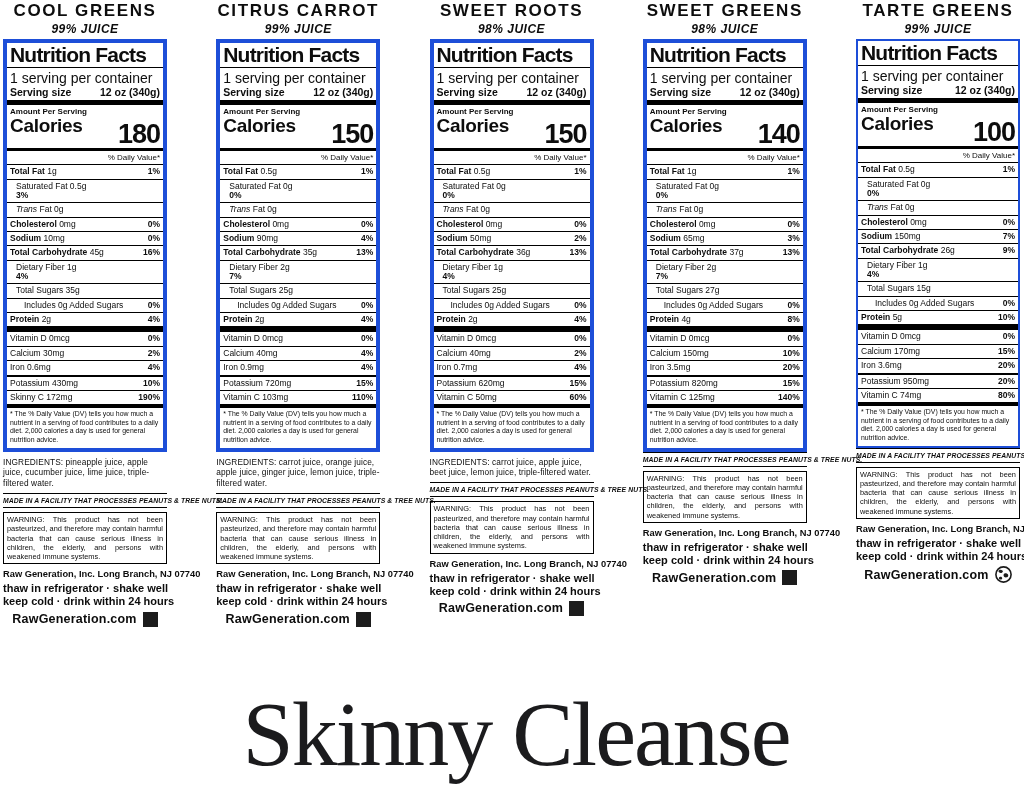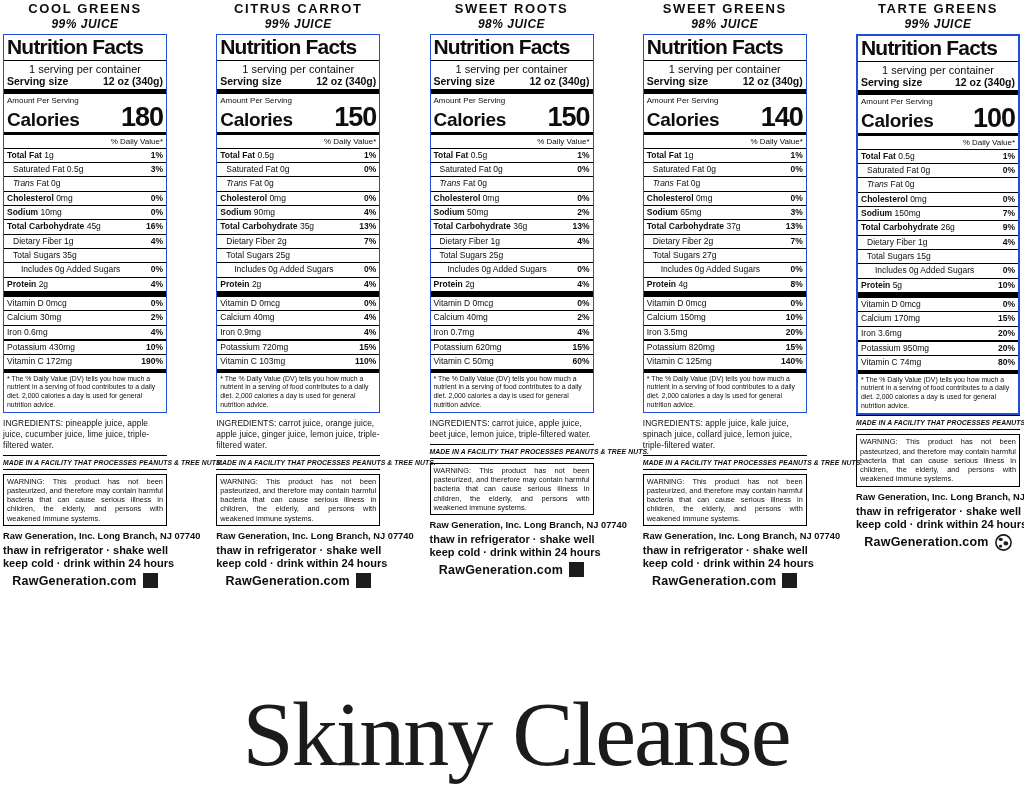--- a/index.html
+++ b/index.html
@@ -8,40 +8,40 @@
     position:relative; width:1024px; height:799px; background:#ffffff;
     overflow:hidden; font-family:"Liberation Sans", sans-serif; color:#0d0d0d;
   }
   .labels-row {
     display:flex; justify-content:space-between;
     padding:2px 4px 0 3px;
   }
   .label-col { width:164px; flex:0 0 164px; }
 
   
-  .col-title { text-align:center; font-weight:bold; font-size:13px; letter-spacing:1.6px; line-height:1.1; white-space:nowrap; }
+  .col-title { text-align:center; font-weight:bold; font-size:17px; letter-spacing:1.6px; line-height:1.1; white-space:nowrap; }
   .col-sub { text-align:center; font-weight:bold; font-style:italic; font-size:12px; letter-spacing:0.5px; margin:1px 0 3px; }
 
   
-  .nf-box { border:1px solid #1d4ed8; background:#fff; }
+  .nf-box { border:4px solid #1d4ed8; background:#fff; }
   .label-col:nth-child(5) .nf-box { border-width:2px; }
   .nf-title { font-weight:900; font-size:21px; letter-spacing:-0.8px; line-height:1.08; padding:1px 3px 1px;
               border-bottom:1px solid #000; transform-origin:left center; }
-  .serv-1 { font-size:11px; padding:2px 3px 0;text-align:center; }
+  .serv-1 { font-size:14px; padding:2px 3px 0; }
   .serv-2 { display:flex; justify-content:space-between; font-weight:bold; font-size:10.5px; padding:0 3px 2px; }
   .bar5 { height:5px; background:#000; }
   .bar3 { height:3px; background:#000; }
-  .aps { font-weight:normal; font-size:8px; padding:2px 3px 0; }
+  .aps { font-weight:bold; font-size:8px; padding:2px 3px 0; }
   .cal-row { display:flex; justify-content:space-between; align-items:flex-end; padding:0 3px 1px; }
-  .cal-word { font-weight:900; font-size:19px; letter-spacing:-0.3px; line-height:1; padding-bottom:2px; }
+  .cal-word { font-weight:900; font-size:19px; letter-spacing:-0.3px; line-height:1; padding-bottom:12px; }
   .cal-num { font-weight:900; font-size:27px; line-height:0.95; letter-spacing:-1px; }
   .dv-head { text-align:right; font-weight:normal; font-size:8px; padding:2px 3px; }
   .row { display:flex; justify-content:space-between; border-top:1px solid #000; font-size:8.5px; line-height:1.1; padding:2px 3px; }
   .row b { font-weight:bold; }
-  .row.ind1 { padding-left:9px; }
+  .row.ind1 { padding-left:9px;flex-direction:column; }
   .row.ind2 { padding-left:17px; }
   .row.sep { border-top-width:2.5px;text-align:center; }
   .footnote { border-top:4px solid #000; font-size:6.9px; line-height:1.25; padding:2px 3px 3px; }
 
   
   .ingredients { font-size:8.3px; line-height:1.3; margin:5px 0 4px; letter-spacing:0.1px; }
   .facility { border-top:1.5px solid #000; border-bottom:1.5px solid #000; padding:3px 0;
               font-size:6.8px; font-weight:bold; font-style:italic; letter-spacing:0.1px; white-space:nowrap; }
   .warning { border:1.5px solid #000; margin-top:4px; padding:2px 3px; font-size:7.4px; line-height:1.25; text-align:justify; }
   .company { text-align:center; font-size:9.3px; font-weight:bold; margin-top:5px; white-space:nowrap; }
@@ -135,21 +135,21 @@
             </div>
             <div class="row">
               <span>Iron 0.6mg</span>
               <b>4%</b>
             </div>
             <div class="row sep">
               <span>Potassium 430mg</span>
               <b>10%</b>
             </div>
             <div class="row">
-              <span>Vitamin C 172mg</span>
+              <span>Skinny C 172mg</span>
               <b>190%</b>
             </div>
           </div>
       <div class="footnote">* The % Daily Value (DV) tells you how much a nutrient in a serving of food contributes to a daily diet. 2,000 calories a day is used for general nutrition advice.</div>
     </div>
     <div class="ingredients">INGREDIENTS: pineapple juice, apple juice, cucumber juice, lime juice, triple-filtered water.</div>
     <div class="facility">MADE IN A FACILITY THAT PROCESSES PEANUTS &amp; TREE NUTS.</div>
     <div class="warning">WARNING: This product has not been pasteurized, and therefore may contain harmful bacteria that can cause serious illness in children, the elderly, and persons with weakened immune systems.</div>
     <div class="company">Raw Generation, Inc. Long Branch, NJ 07740</div>
     <div class="storage">
@@ -438,21 +438,20 @@
               <span>Potassium 820mg</span>
               <b>15%</b>
             </div>
             <div class="row">
               <span>Vitamin C 125mg</span>
               <b>140%</b>
             </div>
           </div>
       <div class="footnote">* The % Daily Value (DV) tells you how much a nutrient in a serving of food contributes to a daily diet. 2,000 calories a day is used for general nutrition advice.</div>
     </div>
-    <div class="ingredients">INGREDIENTS: apple juice, kale juice, spinach juice, collard juice, lemon juice, triple-filtered water.</div>
     <div class="facility">MADE IN A FACILITY THAT PROCESSES PEANUTS &amp; TREE NUTS.</div>
     <div class="warning">WARNING: This product has not been pasteurized, and therefore may contain harmful bacteria that can cause serious illness in children, the elderly, and persons with weakened immune systems.</div>
     <div class="company">Raw Generation, Inc. Long Branch, NJ 07740</div>
     <div class="storage">
       <div>thaw in refrigerator  ·  shake well</div>
       <div>keep cold  ·  drink within 24 hours</div>
     </div>
     <div class="site-row">
       <span class="site-url">RawGeneration.com</span>
       <span class="site-icon qr-square" style="background: rgb(28, 28, 28);"></span>

